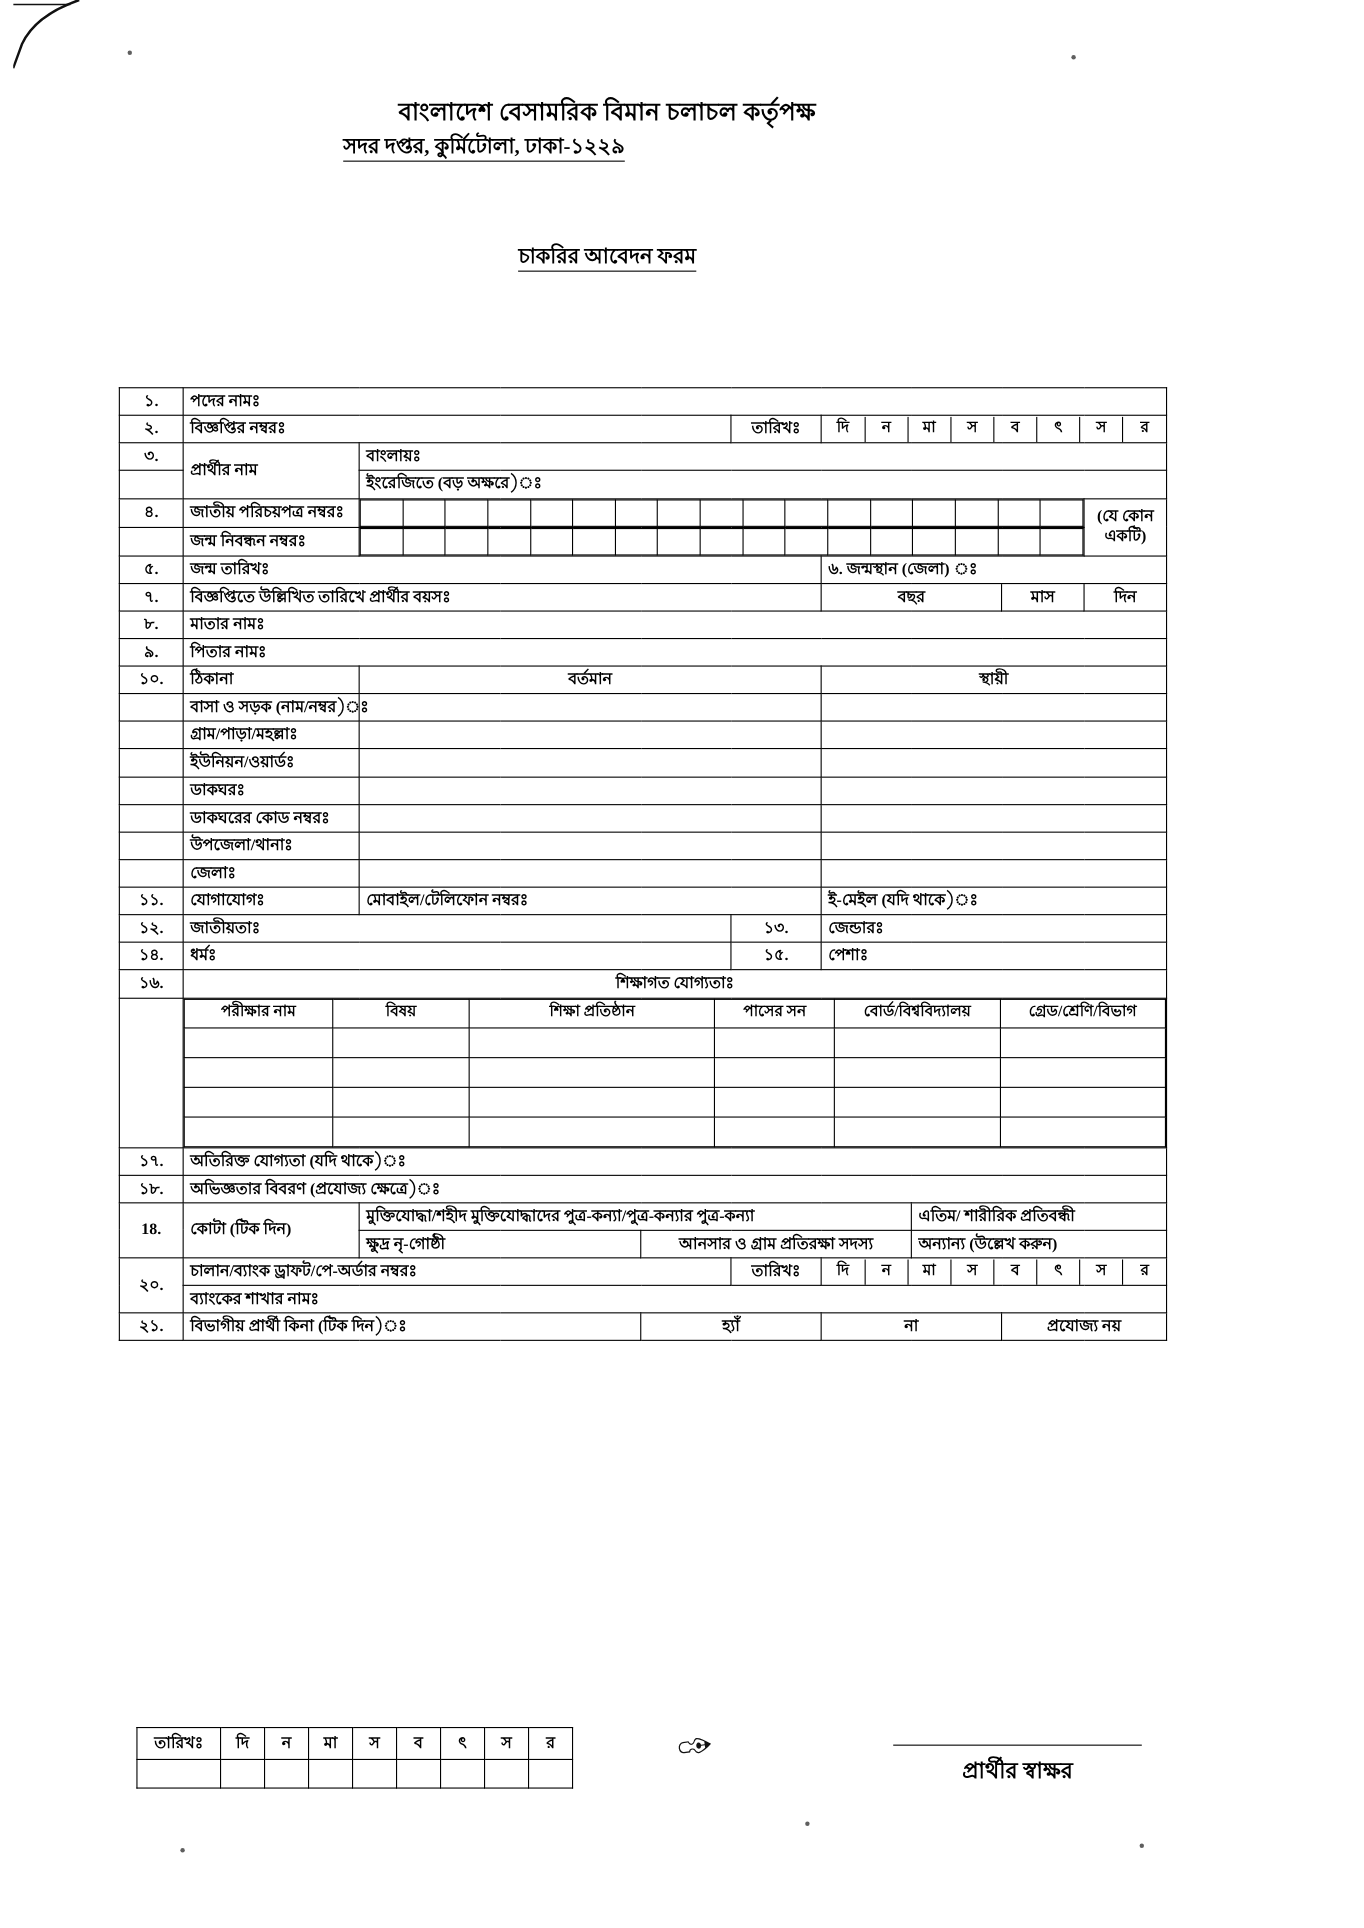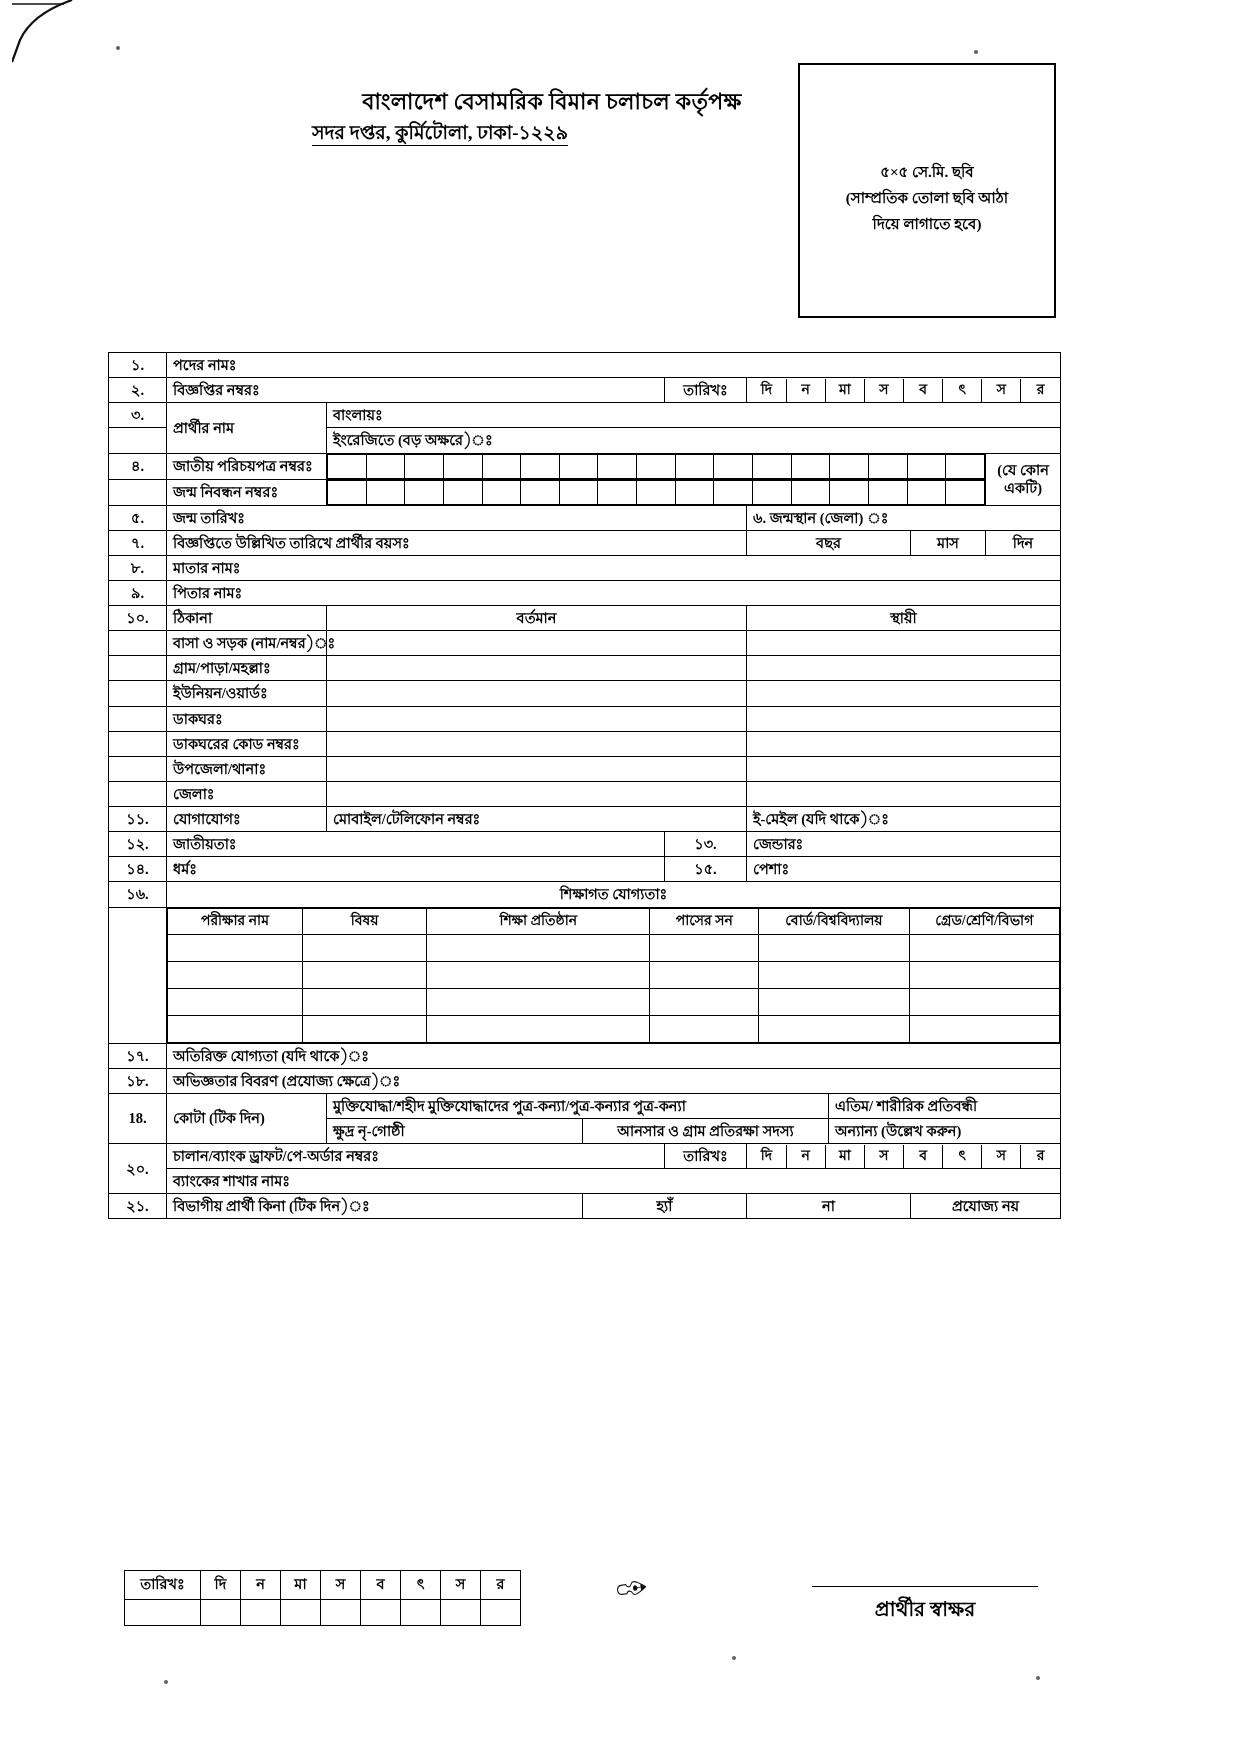--- a/index.html
+++ b/index.html
@@ -223,28 +223,22 @@
     </svg>
   </div>
   <div class="scan-speck" style="left:104px;top:46px;width:4px;height:4px;"></div>
   <div class="scan-speck" style="left:962px;top:50px;width:4px;height:4px;"></div>
   <div class="scan-speck" style="left:152px;top:1680px;width:4px;height:4px;"></div>
   <div class="scan-speck" style="left:720px;top:1656px;width:4px;height:4px;"></div>
   <div class="scan-speck" style="left:1024px;top:1676px;width:4px;height:4px;"></div>
 
   <div class="org-title">বাংলাদেশ বেসামরিক বিমান চলাচল কর্তৃপক্ষ</div>
   <div class="org-addr"><span>সদর দপ্তর, কুর্মিটোলা, ঢাকা-১২২৯</span></div>
-
-  <div class="photo-box">
-    <div class="photo-lines">
-      <div>৫×৫ সে.মি. ছবি</div>
-      <div>(সাম্প্রতিক তোলা ছবি আঠা</div>
-      <div>দিয়ে লাগাতে হবে)</div>
-    </div>
-  </div>
+  <div class="form-title"><span>চাকরির আবেদন ফরম</span></div>
+
 
   <table class="frm">
     <colgroup>
       <col style="width:58px">
       <col style="width:160px">
       <col style="width:128px">
       <col style="width:128px">
       <col style="width:82px">
       <col style="width:82px">
       <col style="width:82px">

